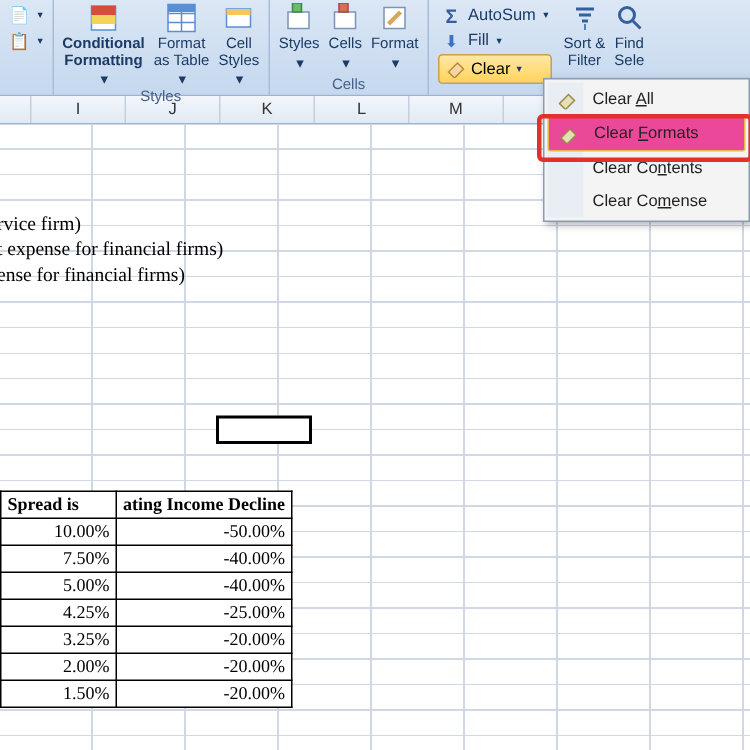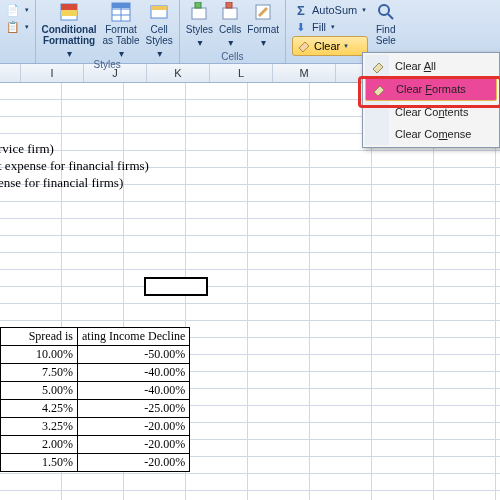--- a/index.html
+++ b/index.html
@@ -78,21 +78,21 @@
     font-family: "Times New Roman", serif;
     font-size: 12px;
   }
   .data-table th, .data-table td {
     border: 1px solid #000;
     padding: 1px 4px;
     height: 15px;
     text-align: right;
     background:#fff;
   }
-  .data-table th { font-weight: normal; text-align:right;margin-left:30px;}
+  .data-table th { font-weight: bold; text-align:left;margin-left:30px;}
   .data-table td:first-child { width: 68px; }
   .data-table td:nth-child(2) { width: 60px; }
   .data-table th:first-child { width: 68px; overflow:hidden;}
   .data-table th:nth-child(2) { width: 60px; overflow:hidden; white-space:nowrap;}
   .clear-menu {
     position:absolute;
     top: 52px;
     left: 362px;
     width: 132px;
     background: #f4f4f4;
@@ -255,20 +255,30 @@
               </svg>
           </span>
           <span style="margin:0 3px;">Clear</span>
             <span class="tri">▾</span>
         </div>
       </div>
       <div class="ribbon-row">
         <div class="big-btn">
           <span class="ico">
               <svg width="20" height="20">
+                <path d="M4 4h12 M6 8h8 M8 12h4" stroke="#355f9e" stroke-width="2"></path>
+                <path d="M10 14v4" stroke="#355f9e"></path>
+              </svg>
+            </span>
+          <span style="white-space:pre;">Sort &amp;
+Filter</span>
+        </div>
+        <div class="big-btn">
+          <span class="ico">
+              <svg width="20" height="20">
                 <circle cx="8" cy="8" r="5" fill="none" stroke="#355f9e" stroke-width="2"></circle>
                 <line x1="12" y1="12" x2="17" y2="17" stroke="#355f9e" stroke-width="2"></line>
               </svg>
             </span>
           <span style="white-space:pre;">Find
 Sele</span>
         </div>
       </div>
     </div>
   </div>

